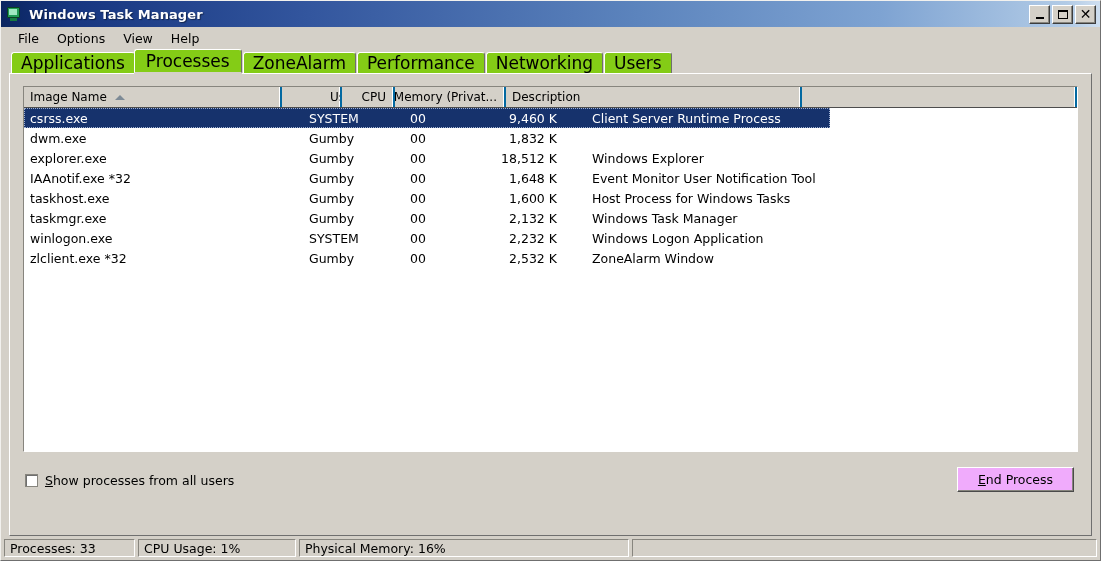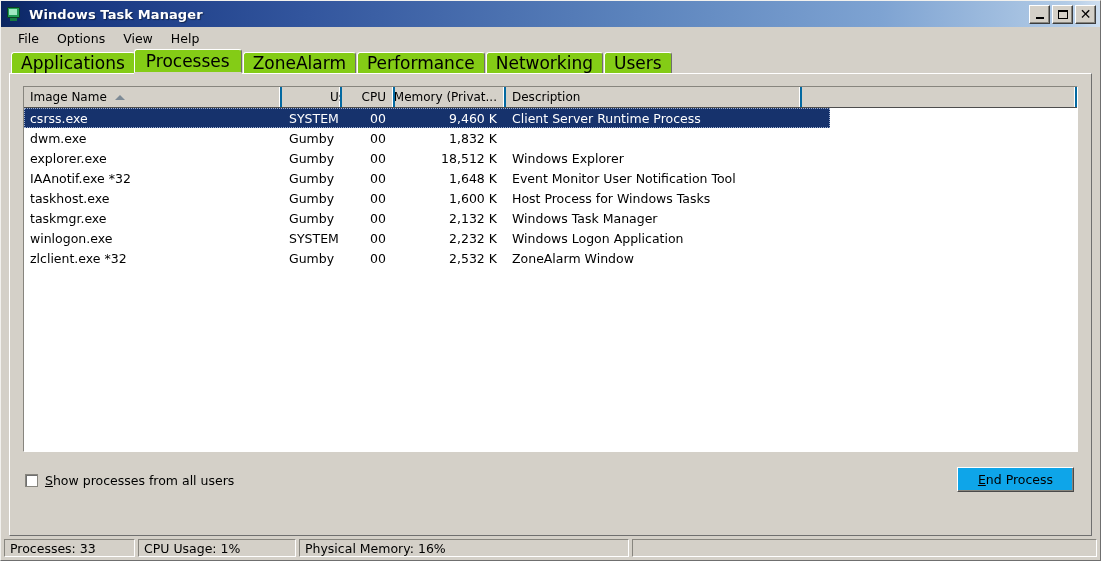--- a/index.html
+++ b/index.html
@@ -213,20 +213,21 @@
   .c-desc { width: 296px; flex: 0 0 296px; }
   .c-fill { flex: 1 1 auto; }
 
   .lv-body { flex: 1; background: #fff; overflow: hidden; }
   .row {
     display: flex;
     height: 20px;
     align-items: center;
     font-size: 12.5px;
     color: #000;
+    gap: 20px;
   }
   .row.selected .cell { color: #ffffff; }
   .row.selected .sel-band {
     position: absolute;
     left: 0; top: 0;
     width: 806px; height: 20px;
     background: #16326c;
     border: 1px dotted #9fb0d0;
     z-index: 0;
   }
@@ -263,21 +264,21 @@
     background: #ffffff;
     border: 1px solid #87857e;
     box-shadow: inset 1px 1px 0 #6f6f6f, inset -1px -1px 0 #ffffff;
   }
   .checklabel { font-size: 12.5px; color: #000; }
   .checklabel u { text-decoration: underline; }
   .endproc {
     margin-left: auto;
     margin-right: 2px;
     width: 117px; height: 25px;
-    background: #0ea5e9;
+    background: #f0abfc;
     border: 1px solid #4a4a4a;
     border-top-color: #ffffff;
     border-left-color: #ffffff;
     box-shadow: inset -1px -1px 0 #87857e;
     font-size: 12.5px;
     color: #000;
     display: flex;
     align-items: center;
     justify-content: center;
   }

